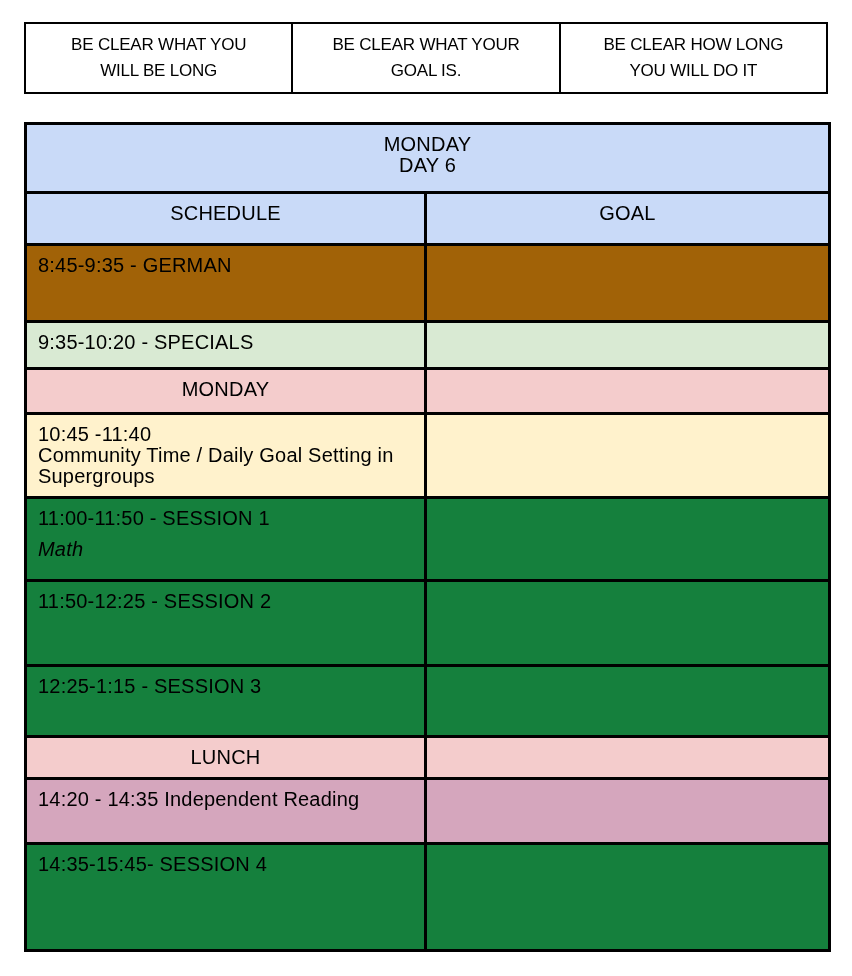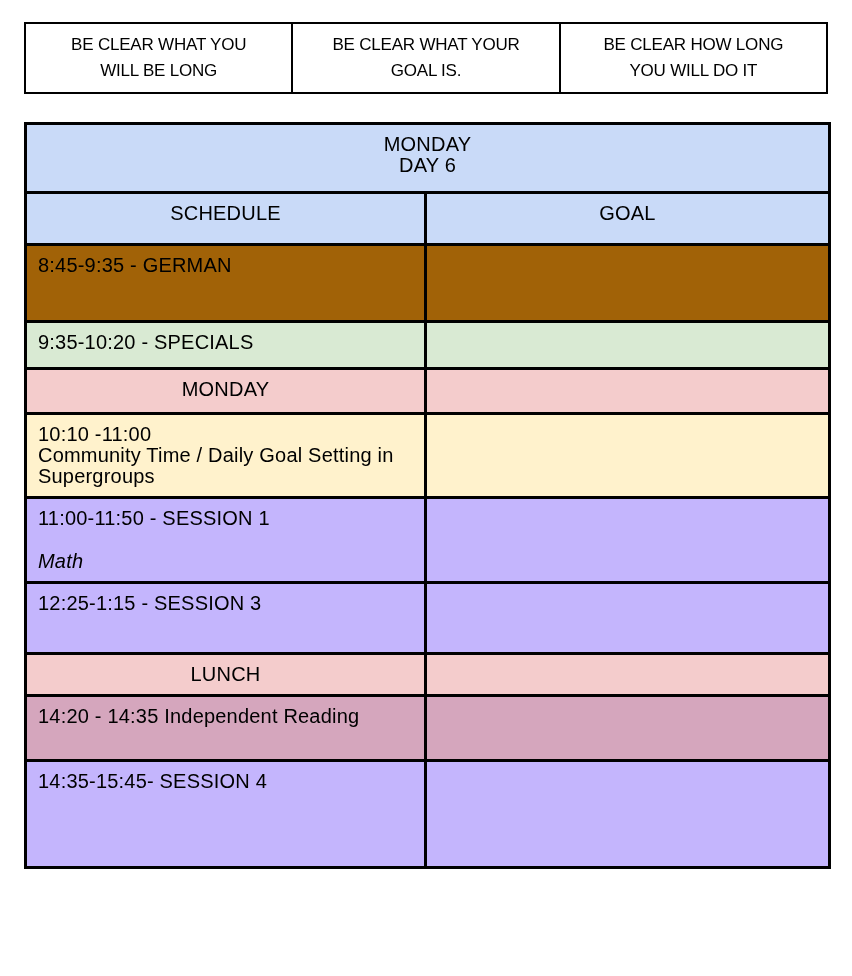--- a/index.html
+++ b/index.html
@@ -57,30 +57,30 @@
     font-size: 18px;
     line-height: 23px;
     padding: 4px 8px;
   }
   td.centered {
     text-align: center;
     vertical-align: middle;
     font-size: 18px;
     padding: 4px 8px;
   }
-  .line2-gap { margin-top: 22px; }
+  .line2-gap { margin-top: 10px; }
   .italic { font-style: italic; }
 
   
   .c-header { background: #c9daf8; }
   .c-blue   { background: #a16207; }
   .c-green  { background: #d9ead3; }
   .c-pink   { background: #f4cccc; }
   .c-yellow { background: #fff2cc; }
-  .c-purple { background: #c4b5fd; }
+  .c-purple { background: #15803d; }
   .c-mauve  { background: #d5a6bd; }
 </style>
 </head>
 <body>
 
 <div class="banner">
   <div class="banner-card">
     <div><span>BE CLEAR </span><span class="bold">WHAT</span><span> YOU</span></div>
     <div><span>WILL BE LONG</span><span class="bold"></span><span></span></div>
   </div>
@@ -127,34 +127,40 @@
     <td class="c-green"></td>
   </tr>
 
   <tr style="height:45px">
     <td class="centered c-pink">MONDAY</td>
     <td class="c-pink"></td>
   </tr>
 
   <tr style="height:83px">
     <td class="c-yellow">
-      <div>10:10 -11:00</div>
+      <div>10:45 -11:40</div>
       <div>Community Time / Daily Goal Setting in Supergroups</div>
     </td>
     <td class="c-yellow"></td>
   </tr>
 
   <tr style="height:83px">
     <td class="c-purple">
       <div>11:00-11:50 - SESSION 1</div>
       <div class="line2-gap italic">Math</div>
     </td>
     <td class="c-purple"></td>
   </tr>
 
+  <tr style="height:85px">
+    <td class="c-purple">
+      <div>11:50-12:25 - SESSION 2</div>
+    </td>
+    <td class="c-purple"></td>
+  </tr>
 
   <tr style="height:71px">
     <td class="c-purple">
       <div>12:25-1:15 - SESSION 3</div>
     </td>
     <td class="c-purple"></td>
   </tr>
 
   <tr style="height:42px">
     <td class="centered c-pink">LUNCH</td>

